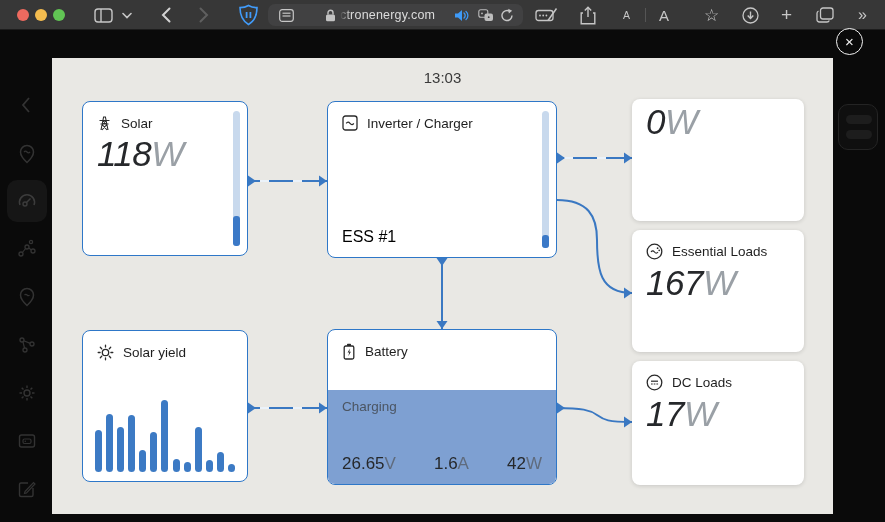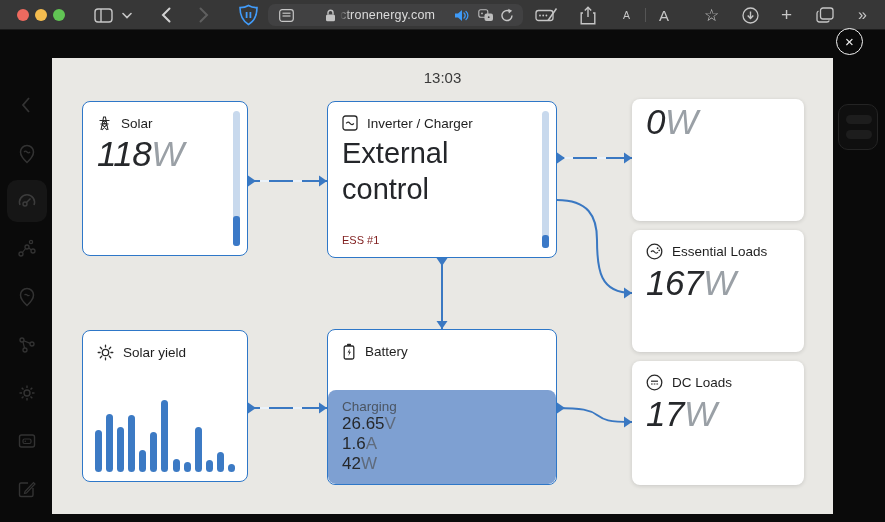--- a/index.html
+++ b/index.html
@@ -44,36 +44,36 @@
   .connectors { position:absolute; left:0; top:0; pointer-events:none; }
 
   .card { position:absolute; background:#fff; border-radius:8px; }
   .card.bordered { border:1.5px solid #2e77c8; }
   .card.flat { box-shadow:0 1px 4px rgba(0,0,0,.14); }
   .card-head { display:flex; align-items:center; gap:9px; padding:13px 14px 0 14px;
                font-size:13.5px; color:#1e1e1e; }
   .card-head svg { display:block; color:#2a2a2a; flex:0 0 auto; }
   .card-value { padding:3px 14px 0 14px; font-size:35px; color:#26282b; letter-spacing:-.5px;font-style:italic; }
   .unit { color:#9aa0a6; }
-  .card-sub { position:absolute; left:14px; bottom:11px; font-size:11px; color:#7f1d1d; }
+  .card-sub { position:absolute; left:14px; bottom:11px; font-size:16px; color:#000000; }
   .big-mode { padding:4px 14px 0 14px; font-size:29px; line-height:36px; color:#24262a; }
 
   .vgauge { position:absolute; right:7px; top:9px; bottom:9px; width:7px;
             background:#c8d9ed; border-radius:4px; }
   .vgauge .thumb { position:absolute; bottom:0; left:0; width:7px; background:#3b79c7; border-radius:3px; }
 
   .solar-bars { position:absolute; left:12px; right:12px; bottom:9px; height:78px;
                 display:flex; align-items:flex-end; justify-content:space-between; }
   .solar-bars .bar { width:7px; border-radius:4px; background:#3c7ac4; }
 
   .battery-fill { position:absolute; left:0; right:0; bottom:0; background:#7ea0d2;
                   border-radius:0 0 6px 6px; }
   .battery-status { position:absolute; top:9px; left:14px; font-size:13.5px; color:#4b5563; }
   .battery-stats { position:absolute; left:14px; right:14px; bottom:10px; display:flex;
-                   justify-content:space-between; font-size:17px; color:#26282b;flex-direction:column; }
+                   justify-content:space-between; font-size:17px; color:#26282b; }
   .battery-stats .unit { color:#5f6b7d; }
 </style>
 </head>
 <body>
 
 <div id="screen">
 
   <div class="toolbar">
     <span class="light" style="left:17px;background:#ee6a5f"></span>
     <span class="light" style="left:35px;background:#f5bd4f"></span>
@@ -302,21 +302,20 @@
       </div>
 
       <div class="card bordered" style="left:275px;top:43px;width:230px;height:157px">
         <div class="card-head">
           <svg width="16" height="16" viewBox="0 0 16 16">
               <rect x="1" y="1" width="14" height="14" rx="2.5" fill="none" stroke="currentColor" stroke-width="1.3"></rect>
               <path d="M4.2 8.3 Q6 5.8 8 8.3 Q10 10.8 11.8 8.3" fill="none" stroke="currentColor" stroke-width="1.2"></path>
             </svg>
           <span>Inverter / Charger</span>
         </div>
-        <div class="big-mode">External control</div>
         <div class="card-sub">ESS #1</div>
         <div class="vgauge">
             <div class="thumb" style="height:13px"></div>
           </div>
       </div>
 
       <div class="card flat" style="left:580px;top:41px;width:172px;height:122px">
         <div class="card-value"><span>0</span><span class="unit">W</span></div>
       </div>
 
@@ -364,21 +363,21 @@
             <div class="bar" style="height: 13px;"></div>
             <div class="bar" style="height: 10px;"></div>
             <div class="bar" style="height: 45px;"></div>
             <div class="bar" style="height: 12px;"></div>
             <div class="bar" style="height: 20px;"></div>
             <div class="bar" style="height: 8px;"></div>
           </div>
       </div>
 
       <div class="card bordered" style="left:275px;top:271px;width:230px;height:156px;overflow:hidden">
-        <div class="battery-fill" style="height: 61%; border-radius: 8px;">
+        <div class="battery-fill" style="height: 61%;">
           <div class="battery-status">Charging</div>
         </div>
         <div class="card-head" style="position:relative">
           <svg width="14" height="17" viewBox="0 0 14 17">
               <rect x="2.2" y="3" width="9.6" height="13" rx="1.5" fill="none" stroke="currentColor" stroke-width="1.3"></rect>
               <rect x="5" y="0.8" width="4" height="2.2" rx="0.7" fill="currentColor"></rect>
               <path d="M7.9 5.5 L5.6 9.5 H7.2 L6.3 13.2 L8.9 8.7 H7.3 Z" fill="currentColor"></path>
             </svg>
           <span>Battery</span>
         </div>

